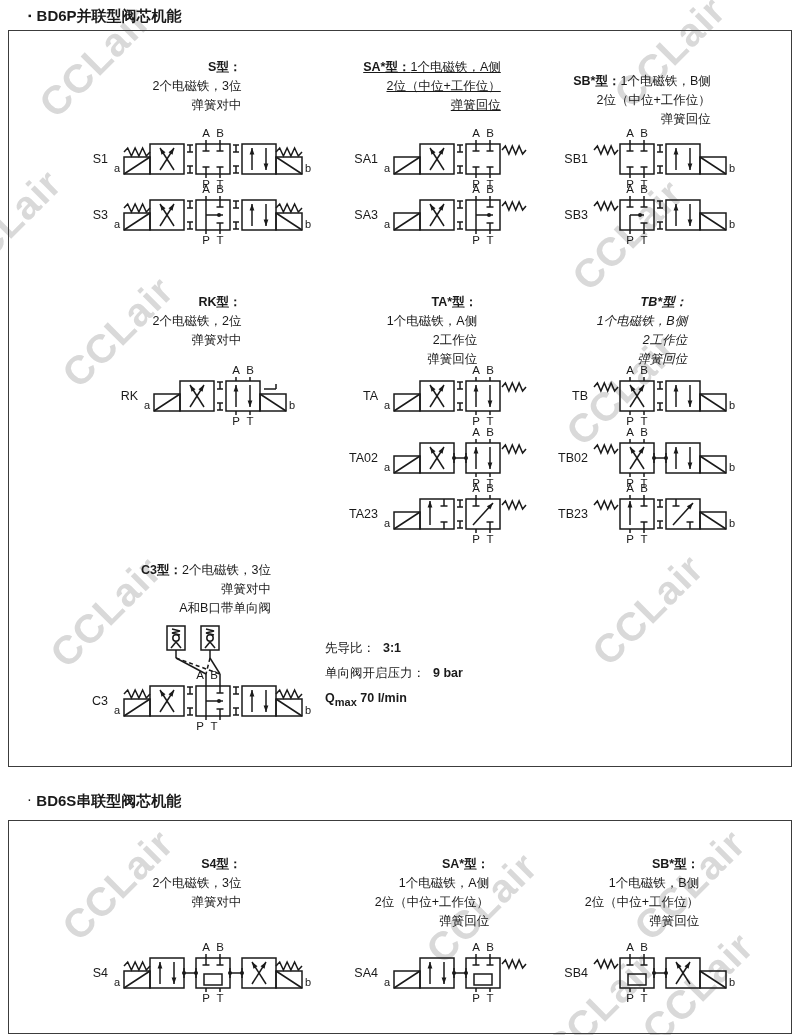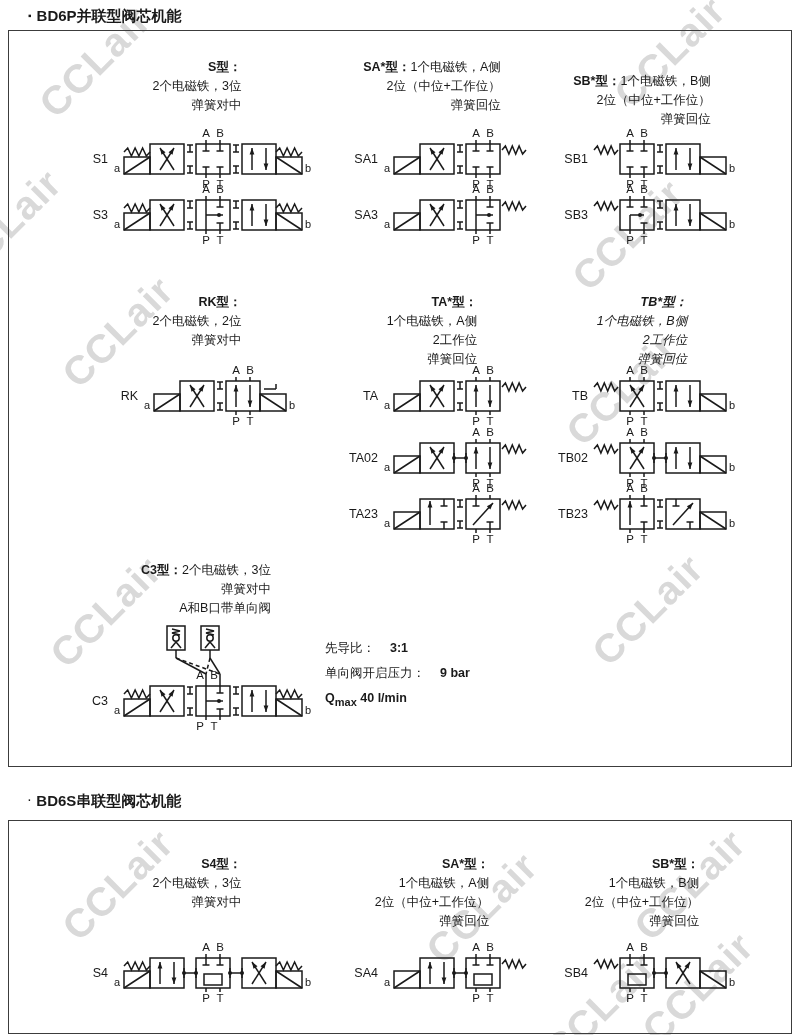--- a/index.html
+++ b/index.html
@@ -11,21 +11,21 @@
   .sec-title{position:absolute;z-index:2;font-size:15px;font-weight:bold;white-space:nowrap}
   .sec-title .blt{font-size:10px;margin-right:5px;vertical-align:2px}
   .th{position:absolute;z-index:2;transform:translateX(-50%);text-align:right;
       font-size:12.5px;line-height:19px;white-space:nowrap}
   .th b{font-weight:bold}
   .valve{position:absolute;z-index:2}
   svg line,svg polyline,svg rect,svg circle{stroke:#1a1a1a;stroke-width:1.5;fill:none}
   svg .fil{fill:#1a1a1a;stroke:none}
   svg text{font-family:"Liberation Sans","DejaVu Sans",sans-serif;fill:#1a1a1a;stroke:none}
   .pilot{position:absolute;z-index:2;font-size:12.5px;line-height:25px;white-space:nowrap}
-  .pilot b{font-weight:bold;margin-left:15px}
+  .pilot b{font-weight:bold;margin-left:8px}
   .pilot sub{font-size:11px}
 </style>
 </head>
 <body>
 
 <div id="wmLayer">
     <div class="wm" style="left: 95px; top: 62px; color: rgb(217, 217, 217);">CCLair</div>
     <div class="wm" style="left: 670px; top: 52px; color: rgb(217, 217, 217);">CCLair</div>
     <div class="wm" style="left: 6px; top: 225px; color: rgb(217, 217, 217);">CCLair</div>
     <div class="wm" style="left: 628px; top: 235px; color: rgb(217, 217, 217);">CCLair</div>
@@ -49,21 +49,21 @@
   <span class="blt">·</span><span>BD6S串联型阀芯机能</span>
 </div>
 <div class="sec-box" style="left:8px;top:820px;width:782px;height:212px"></div>
 
 <div id="thLayer">
     <div class="th" style="left: 197px; top: 58px;">
       <div><b>S型：</b></div>
       <div>2个电磁铁，3位</div>
       <div>弹簧对中</div>
     </div>
-    <div class="th" style="left: 432px; top: 58px;">
+    <div class="th" style="left: 432px; top: 58px; text-decoration: underline;">
       <div><b>SA*型：</b>1个电磁铁，A侧</div>
       <div>2位（中位+工作位）</div>
       <div>弹簧回位</div>
     </div>
     <div class="th" style="left: 642px; top: 72px;">
       <div><b>SB*型：</b>1个电磁铁，B侧</div>
       <div>2位（中位+工作位）</div>
       <div>弹簧回位</div>
     </div>
     <div class="th" style="left: 197px; top: 293px;">
@@ -748,14 +748,14 @@
     <line x1="58" y1="34" x2="68" y2="50"></line>
     <line x1="24" y1="34" x2="68" y2="50" stroke-dasharray="4 3"></line>
     <line x1="58" y1="34" x2="54" y2="50" stroke-dasharray="4 3"></line>
     <line x1="54" y1="50" x2="54" y2="58"></line>
     <line x1="68" y1="50" x2="68" y2="58"></line>
   </svg>
 
 <div class="pilot" style="left:325px;top:636px">
   <div><span>先导比：</span><b>3:1</b></div>
   <div><span>单向阀开启压力：</span><b>9 bar</b></div>
-  <div><b style="margin-left:0"><span>Q</span><sub>max</sub> <span>40 l/min</span></b></div>
+  <div><b style="margin-left:0"><span>Q</span><sub>max</sub> <span>70 l/min</span></b></div>
 </div>
 
 </body></html>

